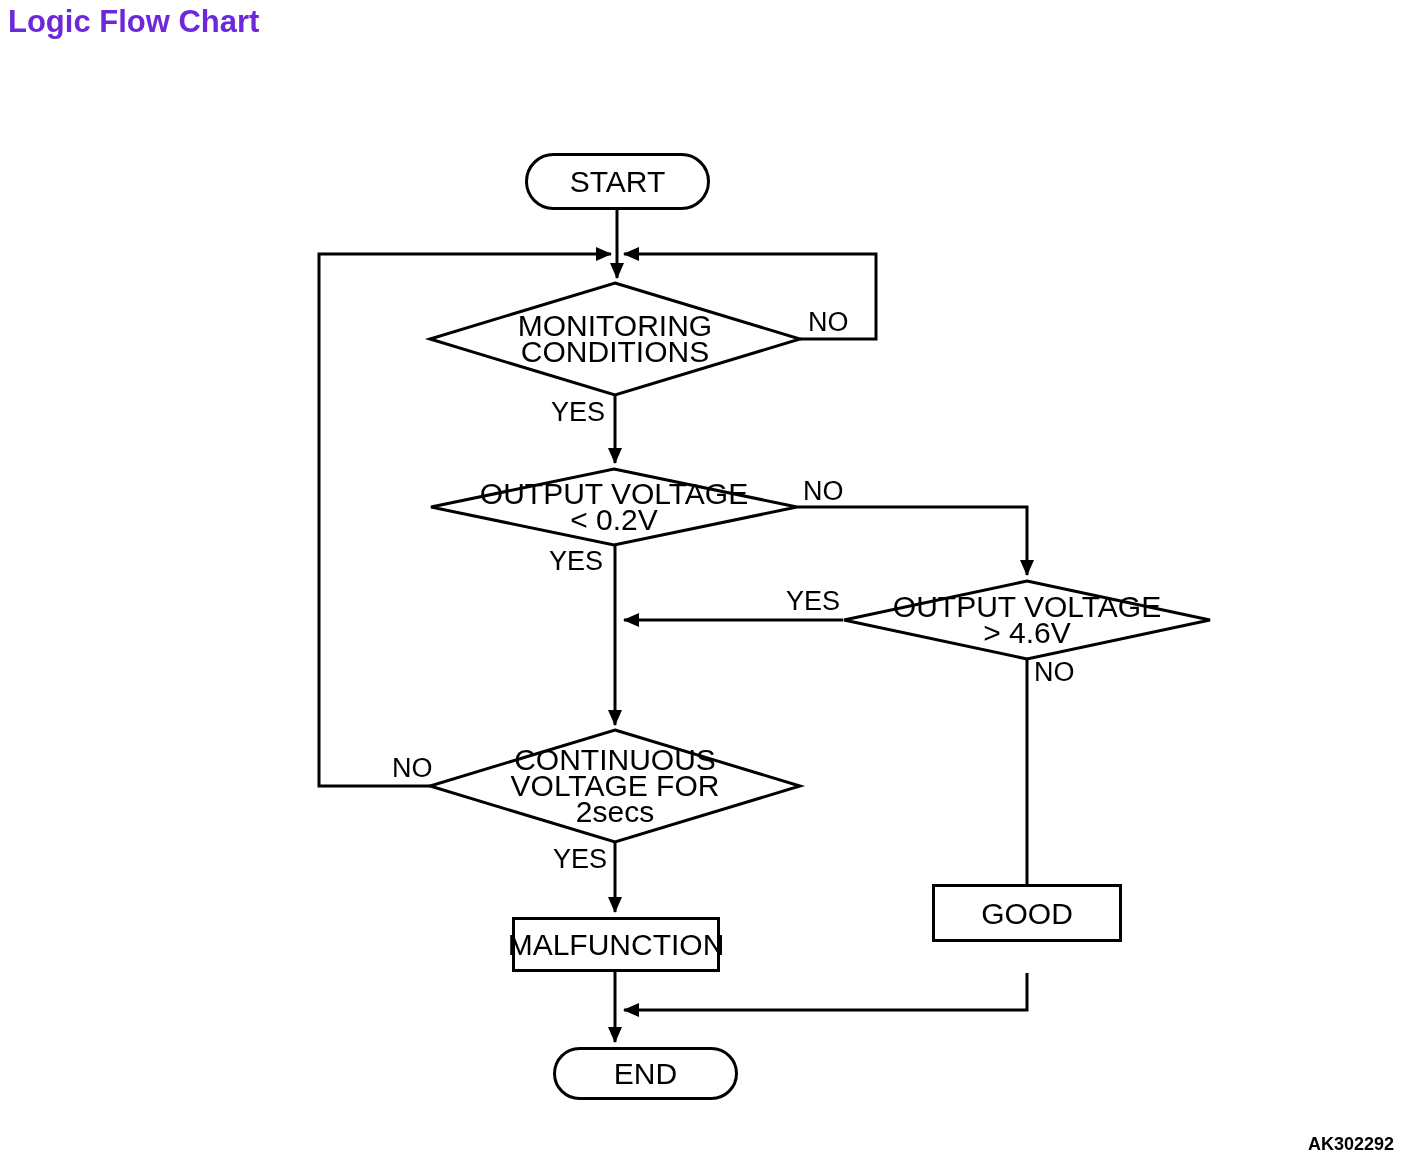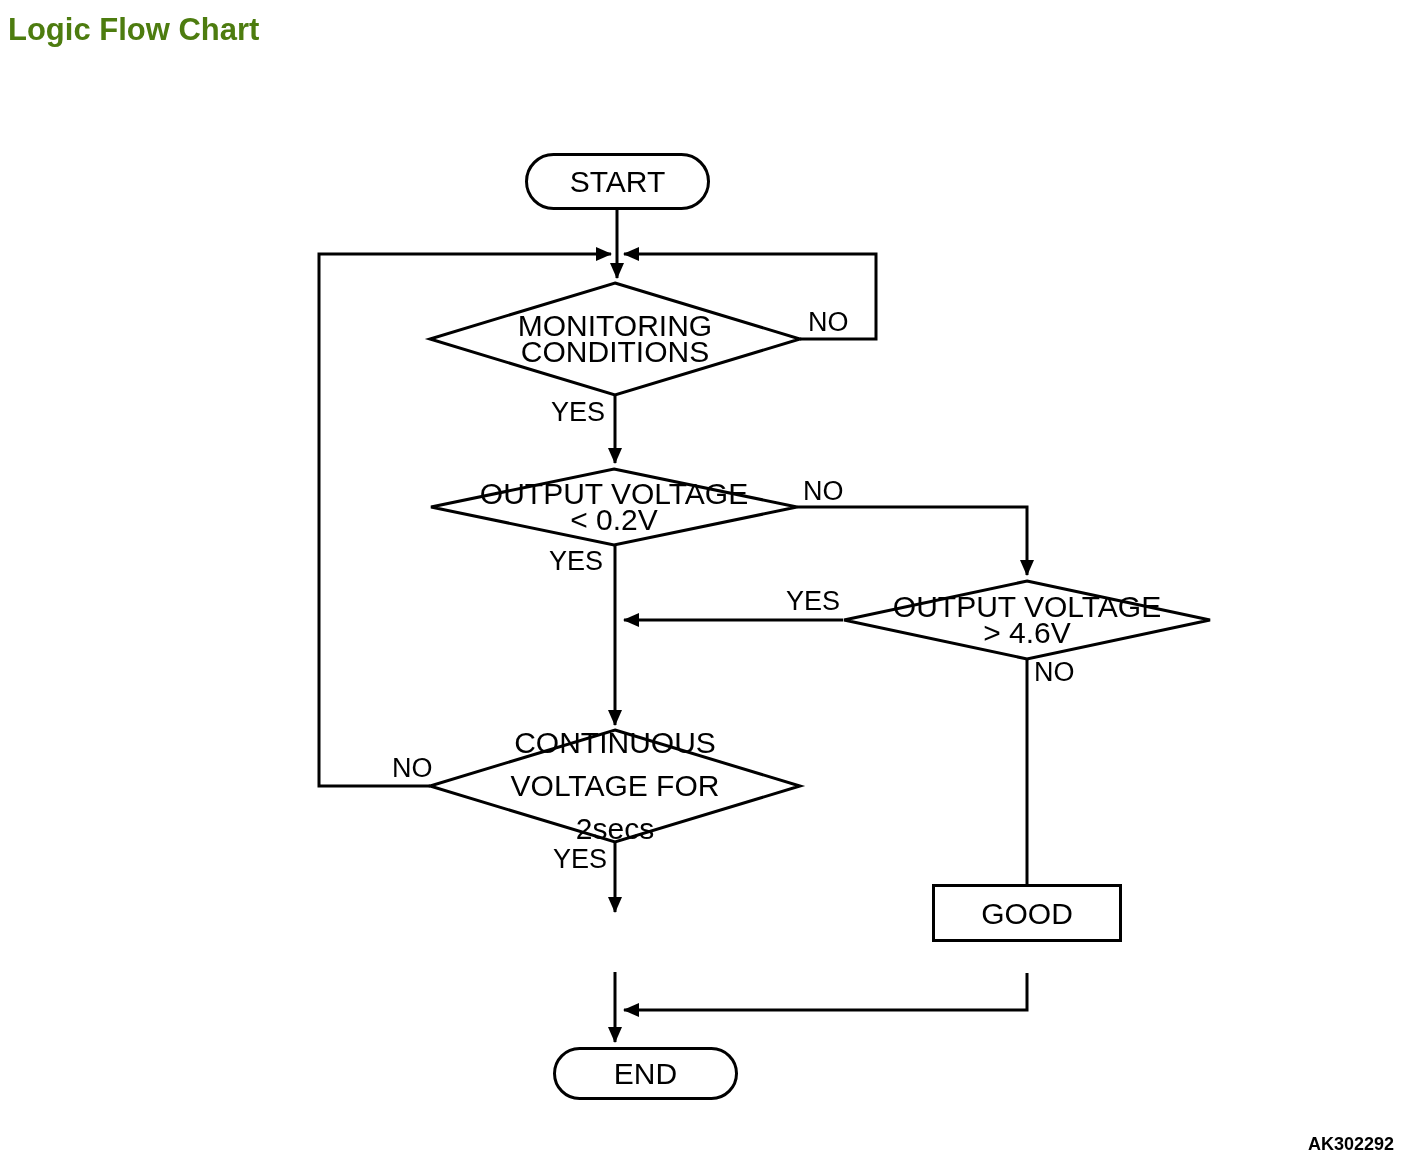--- a/index.html
+++ b/index.html
@@ -12,25 +12,25 @@
     width: 1408px;
     height: 1166px;
     background: #ffffff;
     font-family: "Liberation Sans", sans-serif;
     color: #000000;
     overflow: hidden;
   }
   .title {
     position: absolute;
     left: 8px;
-    top: 12px;
+    top: 4px;
     font-size: 31px;
     font-weight: 700;
     letter-spacing: 0px;
-    color: #4d7c0f;
+    color: #6d28d9;
   }
   .figcode {
     position: absolute;
     right: 14px;
     top: 1134px;
     font-size: 18px;
     font-weight: 700;
   }
   svg.links {
     position: absolute;
@@ -129,26 +129,29 @@
   <div class="node diamond-label" style="left:431px; top:469px; width:366px; height:76px;">
     <span>OUTPUT VOLTAGE</span>
     <span>&lt; 0.2V</span>
   </div>
 
   <div class="node diamond-label" style="left:844px; top:581px; width:366px; height:78px;">
     <span>OUTPUT VOLTAGE</span>
     <span>&gt; 4.6V</span>
   </div>
 
-  <div class="node diamond-label" style="left:430px; top:730px; width:370px; height:112px;justify-content:space-between;">
+  <div class="node diamond-label" style="left:430px; top:730px; width:370px; height:112px;">
     <span>CONTINUOUS</span>
     <span>VOLTAGE FOR</span>
     <span>2secs</span>
   </div>
 
+  <div class="node process" style="left:512px; top:917px; width:208px; height:55px;">
+    <span>MALFUNCTION</span>
+  </div>
 
   <div class="node process" style="left:932px; top:884px; width:190px; height:58px;">
     <span>GOOD</span>
   </div>
 
   <div class="node terminator" style="left:553px; top:1047px; width:185px; height:53px;">
     <span>END</span>
   </div>
 
   <div class="edge-label" style="left:808px; top:310px;">NO</div>

